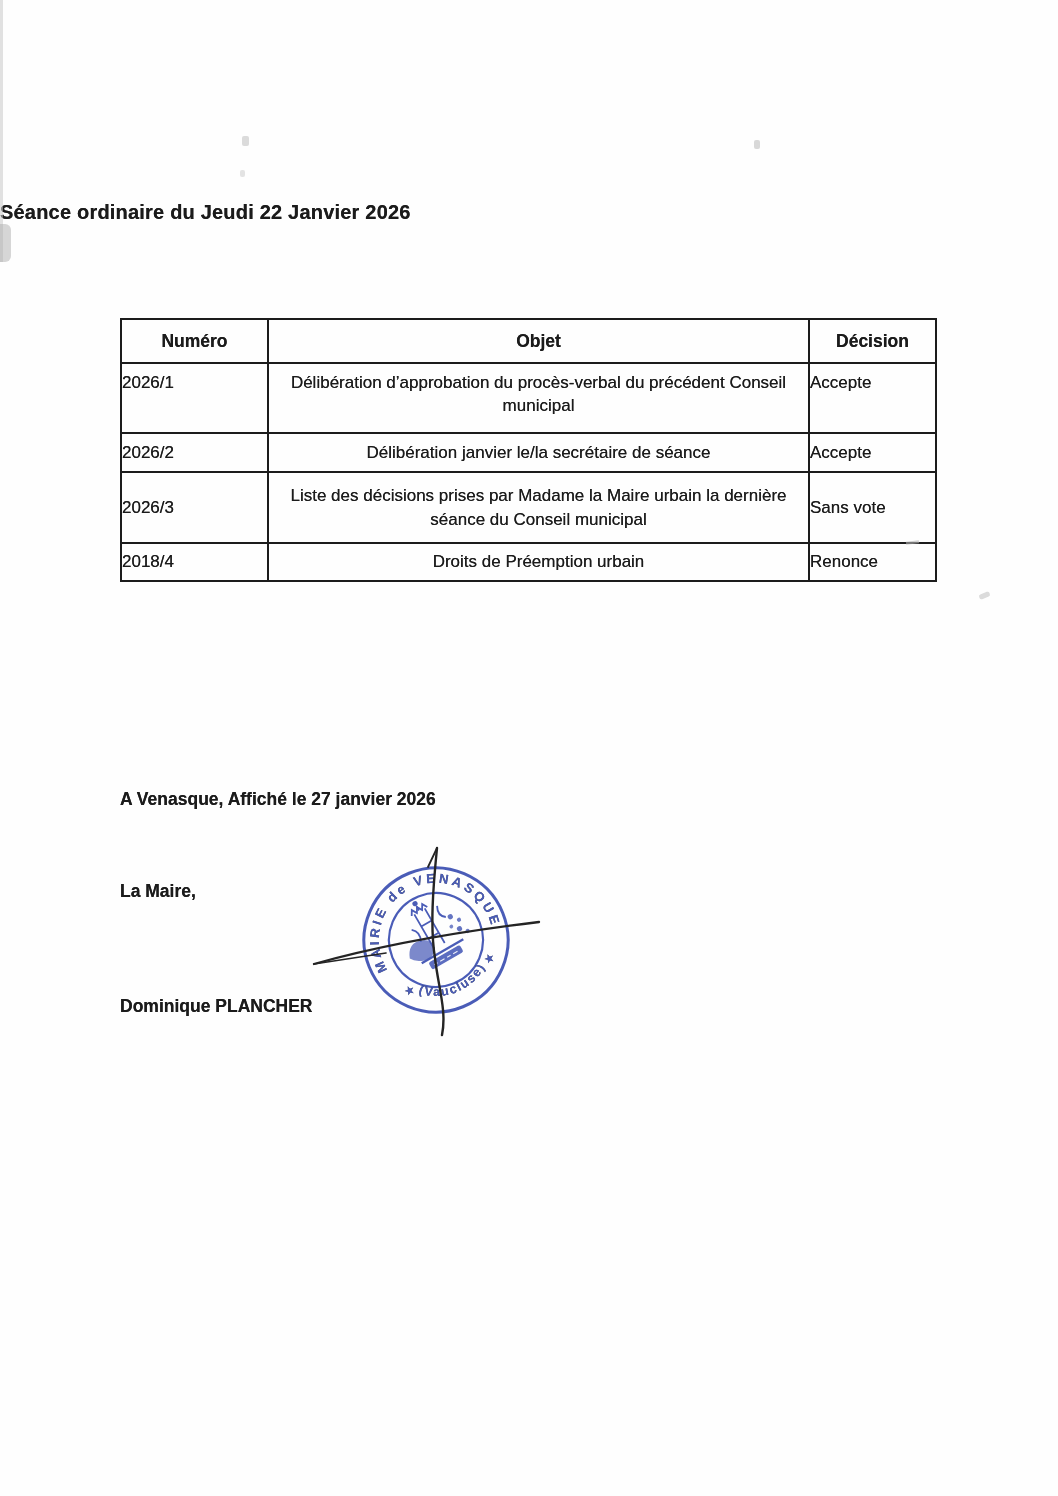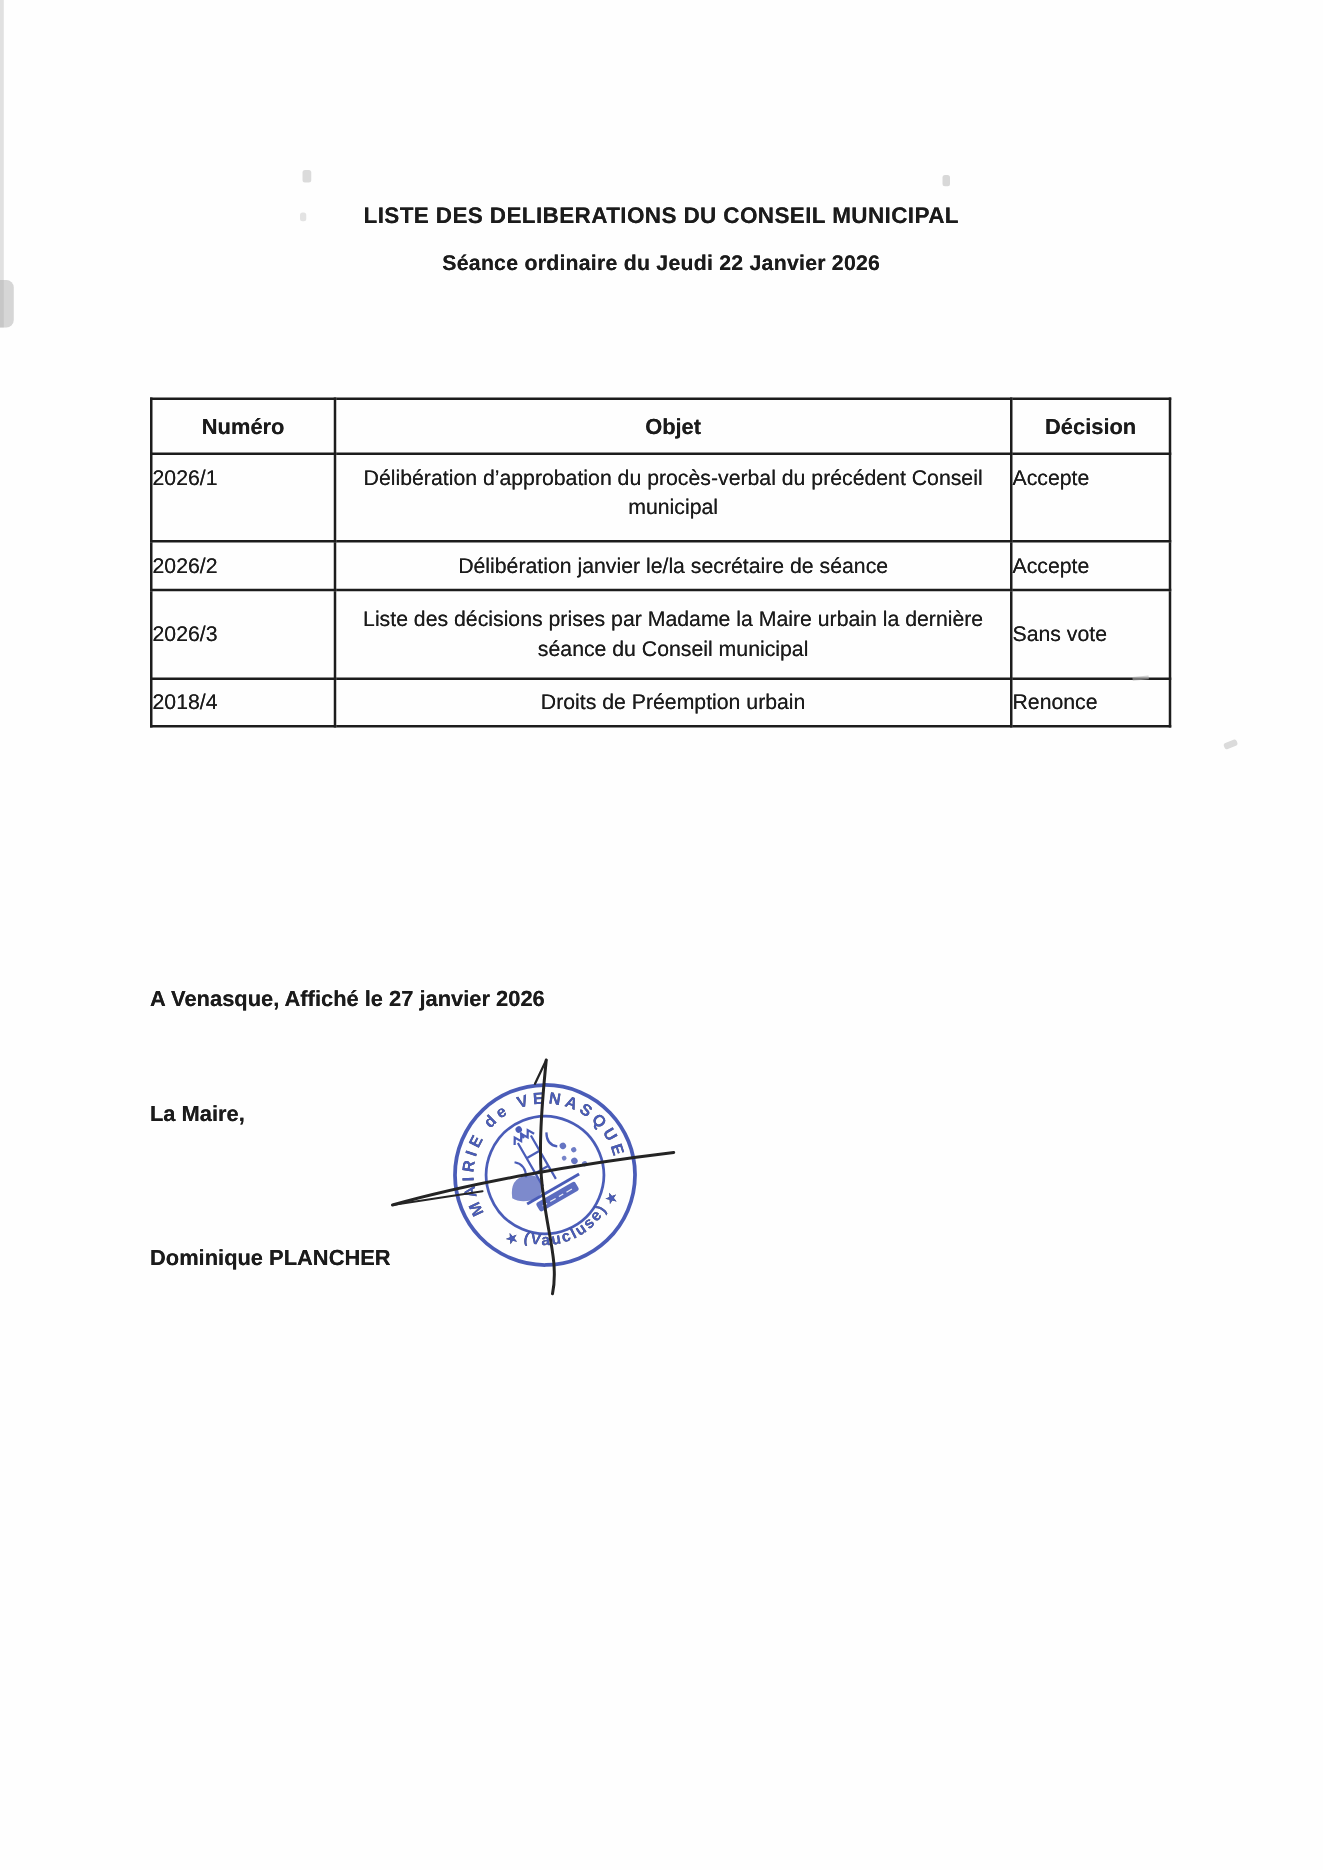--- a/index.html
+++ b/index.html
@@ -12,21 +12,21 @@
     overflow:hidden;
     margin:0 auto;
     text-shadow:0 0 .5px rgba(25,25,25,.85); 
   }
   .doc-title{
     position:absolute;top:162px;left:0;width:100%;
     text-align:center;font-size:18px;font-weight:bold;letter-spacing:.3px;
   }
   .doc-subtitle{
     position:absolute;top:201px;left:0;width:100%;
-    text-align:center;font-size:17px;font-weight:bold;letter-spacing:.2px;
+    text-align:left;font-size:20px;font-weight:bold;letter-spacing:.2px;
   }
   table.delib{
     position:absolute;left:120px;top:318px;
     border-collapse:collapse;table-layout:fixed;width:815px;
     font-size:17px;line-height:1.38;
   }
   table.delib th, table.delib td{
     border:2px solid #1c1c1c;
     vertical-align:middle;
     padding:0;
@@ -81,21 +81,20 @@
   .a-s2{left:240px;top:170px;width:5px;height:7px;background:#a5a5a5;opacity:.3;border-radius:2px;}
   .a-s3{left:754px;top:140px;width:6px;height:9px;background:#9f9f9f;opacity:.4;border-radius:2px;}
   .a-s4{left:906px;top:541px;width:13px;height:3px;background:#b3b3b3;opacity:.6;transform:rotate(-6deg);}
   .a-s5{left:979px;top:593px;width:11px;height:5px;background:#b8b8b8;opacity:.5;transform:rotate(-22deg);border-radius:2px;}
 </style>
 </head>
 <body>
 
 <div class="page">
 
-  <div class="doc-title">LISTE DES DELIBERATIONS DU CONSEIL MUNICIPAL</div>
   <div class="doc-subtitle">Séance ordinaire du Jeudi 22 Janvier 2026</div>
 
   <table class="delib">
     <colgroup>
         <col class="c-num">
         <col class="c-obj">
         <col class="c-dec">
       </colgroup>
     <thead>
       <tr>

